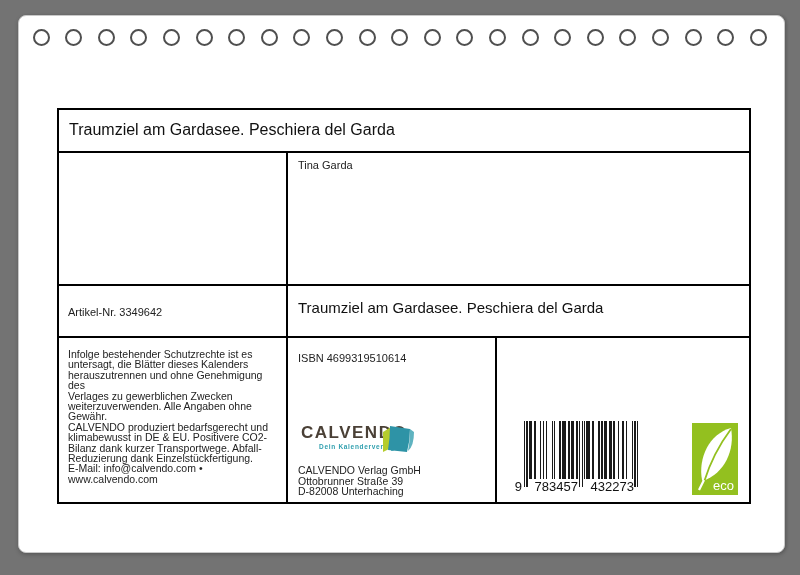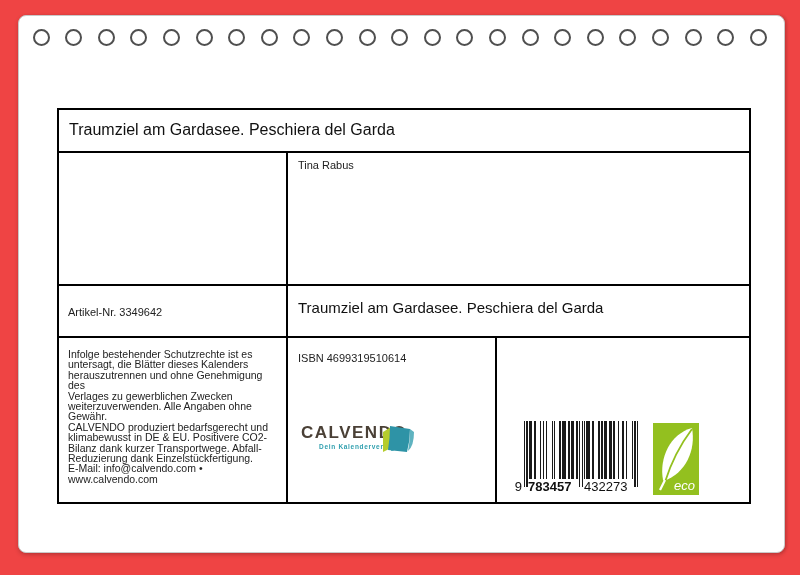--- a/index.html
+++ b/index.html
@@ -1,16 +1,16 @@
 <!DOCTYPE html>
 <html><head>
 <meta charset="utf-8">
 <style>
   html,body{margin:0;padding:0;background:#ffffff;}
-  #stage{position:relative;width:800px;height:575px;background:#ef4444;overflow:hidden;
+  #stage{position:relative;width:800px;height:575px;background:#737373;overflow:hidden;
          font-family:"Liberation Sans", sans-serif;color:#1c1c1c;}
   
   .sheet{position:absolute;left:18px;top:15px;width:765px;height:536px;background:#ffffff;
          border:1px solid #c9c9c9;border-radius:8px;
          box-shadow:0 2px 4px rgba(0,0,0,0.18), 2px 0 3px rgba(0,0,0,0.10);}
   
   .holes{position:absolute;left:0;top:0;width:100%;height:40px;}
   .hole{position:absolute;top:13px;width:17px;height:17px;border:2px solid #4f4f4f;
         border-radius:50%;background:#ffffff;box-sizing:border-box;}
   
@@ -30,24 +30,24 @@
   .logo-word{font-size:17px;font-weight:600;letter-spacing:1.5px;color:#4a4036;line-height:18px;}
   .logo-tag{font-size:6.5px;font-weight:700;letter-spacing:0.7px;color:#2f9fae;
             margin-left:18px;margin-top:1px;}
   .logo-icon{position:absolute;left:80px;top:-1px;}
   
   .barcode{position:absolute;left:450px;top:311px;width:135px;height:84px;}
   .bars{position:absolute;left:15px;top:0;width:114px;height:66px;}
   .bar{position:absolute;top:0;background:#1a1a1a;}
   .bc-digit{position:absolute;font-size:13px;color:#111;top:58px;}
   .bc-first{left:0;width:13px;text-align:right;}
-  .bc-left{left:19px;width:50px;text-align:left;font-weight:bold;}
-  .bc-right{left:75px;width:50px;text-align:left;}
+  .bc-left{left:19px;width:50px;text-align:right;}
+  .bc-right{left:75px;width:50px;text-align:right;}
   
-  .eco{position:absolute;left:594px;top:313px;width:46px;height:72px;font-style:italic;}
+  .eco{position:absolute;left:633px;top:313px;width:46px;height:72px;}
 </style>
 </head>
 <body>
 
 <div id="stage">
   <div class="sheet">
 
     <div class="holes">
         <div class="hole" style="left: 13.5px;"></div>
         <div class="hole" style="left: 46.1px;"></div>
@@ -77,21 +77,21 @@
     <div class="grid">
 
       <div class="hline" style="top:41px"></div>
       <div class="hline" style="top:174px"></div>
       <div class="hline" style="top:226px"></div>
       <div class="vline" style="left:227px;top:41px;height:351px"></div>
       <div class="vline" style="left:436px;top:226px;height:166px"></div>
 
       <div class="cell-text title-main">Traumziel am Gardasee. Peschiera del Garda</div>
 
-      <div class="cell-text author">Tina Rabus</div>
+      <div class="cell-text author">Tina Garda</div>
 
       <div class="cell-text artikel">Artikel-Nr. 3349642</div>
       <div class="cell-text title-small">Traumziel am Gardasee. Peschiera del Garda</div>
 
       <div class="cell-text legal">Infolge bestehender Schutzrechte ist es
 untersagt, die Blätter dieses Kalenders
 herauszutrennen und ohne Genehmigung des
 Verlages zu gewerblichen Zwecken
 weiterzuverwenden. Alle Angaben ohne
 Gewähr.
@@ -109,20 +109,23 @@
         <div class="logo-tag">Dein Kalenderverlag</div>
         <span class="logo-icon">
           <svg width="36" height="32" viewBox="0 0 36 32">
             <polygon points="2,9 10,4 10,25 2,29" fill="#b5cc2d"></polygon>
             <path d="M27,28 Q33,23 33,9 L29,6 Q29,18 27,28 Z" fill="#5fb3c0"></path>
             <path d="M9,3 L29,6 Q29,18 26,29 L7,27 Q9,15 9,3 Z" fill="#2e93a6"></path>
           </svg>
         </span>
       </div>
 
+      <div class="cell-text address">CALVENDO Verlag GmbH
+Ottobrunner Straße 39
+D-82008 Unterhaching</div>
 
       <div class="barcode">
         <div class="bars">
             <div class="bar" style="left: 0px; width: 1.2px; height: 66px; background: rgb(26, 26, 26);"></div>
             <div class="bar" style="left: 2.4px; width: 1.2px; height: 66px; background: rgb(26, 26, 26);"></div>
             <div class="bar" style="left: 4.8px; width: 3.6px; height: 58px; background: rgb(26, 26, 26);"></div>
             <div class="bar" style="left: 9.6px; width: 2.4px; height: 58px; background: rgb(26, 26, 26);"></div>
             <div class="bar" style="left: 15.6px; width: 1.2px; height: 58px; background: rgb(26, 26, 26);"></div>
             <div class="bar" style="left: 19.2px; width: 1.2px; height: 58px; background: rgb(26, 26, 26);"></div>
             <div class="bar" style="left: 21.6px; width: 1.2px; height: 58px; background: rgb(26, 26, 26);"></div>

